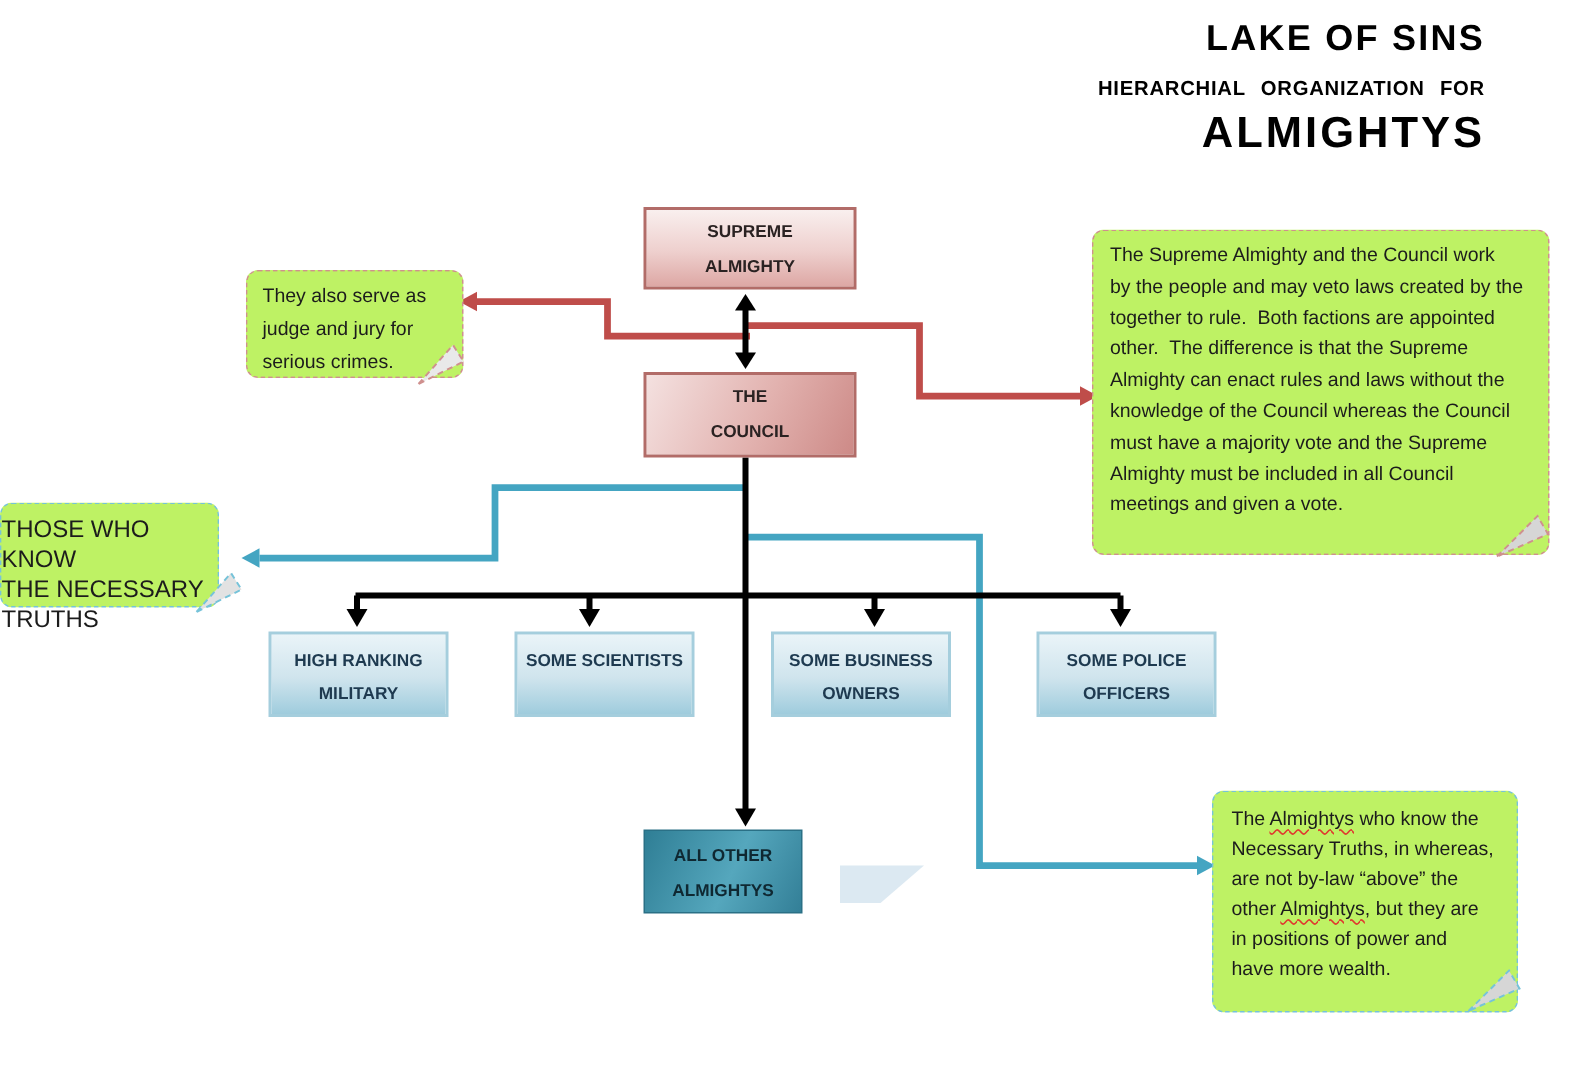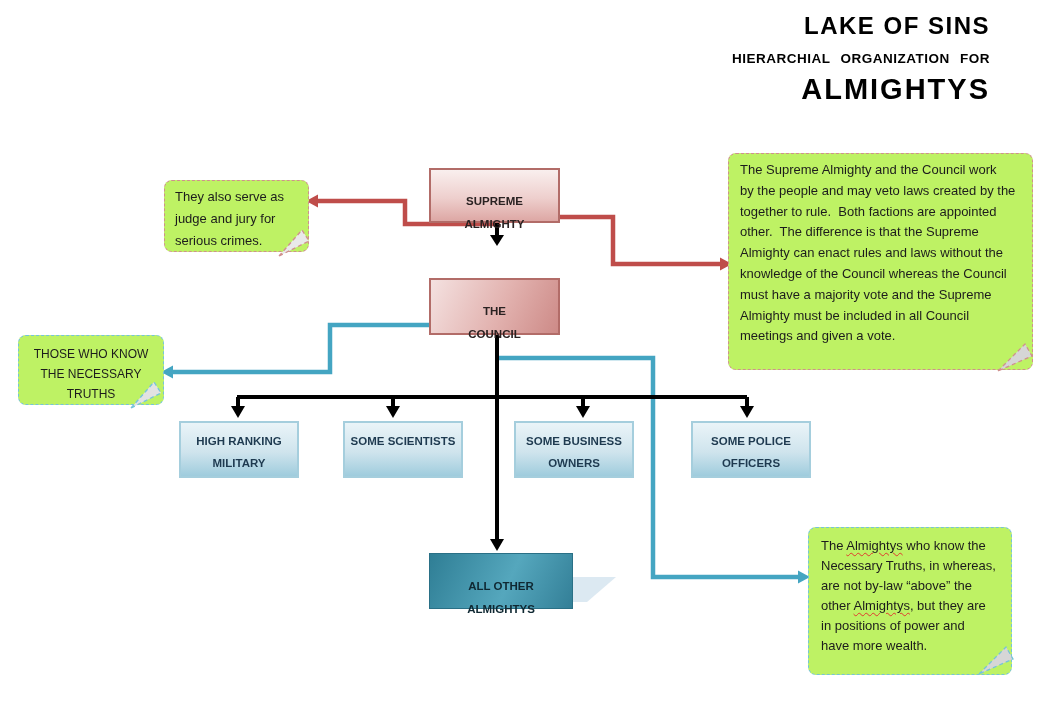--- a/index.html
+++ b/index.html
@@ -13,48 +13,47 @@
   .title-2 { font-size:13.5px; font-weight:bold; letter-spacing:0.5px; word-spacing:6px; line-height:21px; margin-top:8px; }
   .title-3 { font-size:29px; font-weight:bold; letter-spacing:2px; line-height:34px; margin-top:3px; }
 
   
   svg.connectors { position:absolute; left:0; top:0; z-index:1; pointer-events:none; }
 
   
   .box { position:absolute; z-index:2; text-align:center; font-weight:bold; box-sizing:border-box; }
   .box .ln { white-space:pre-wrap; }
   .box-pink {
-    width:131px; height:55px; font-size:11.5px; line-height:23px; padding-top:20px;
+    width:142px; height:55px; font-size:11.5px; line-height:23px; padding-top:4px;
     color:#2a2222; border:2px solid #b26c68;
     background:linear-gradient(180deg,#f9efee 0%,#eecfcd 55%,#dda7a4 100%);
-    margin-top:30px;
   }
   .box-council {
     height:57px;
     background:linear-gradient(115deg,#f4e1e0 0%,#e2b2af 55%,#cd8a87 100%);
   }
   .box-blue {
     width:120px; height:57px; font-size:11.5px; line-height:22px; padding-top:7px;
     color:#1e3a50; border:2px solid #a5cedd;
     background:linear-gradient(180deg,#eaf4f8 0%,#cfe4ed 55%,#9fccdd 100%);
   }
   .box-dark {
-    width:144px; height:56px; font-size:11.5px; line-height:23px; padding-top:21px;
+    width:106px; height:56px; font-size:11.5px; line-height:23px; padding-top:6px;
     color:#0f2832; border:1px solid #2a7086;
     background:linear-gradient(115deg,#2f7e95 0%,#55a7bd 55%,#337f97 100%);
   }
 
   
   .callout { position:absolute; z-index:2; box-sizing:border-box; border-radius:8px; background:#bef264; color:#1c1c1c; }
   .callout .ln { white-space:pre-wrap; }
   .callout-red  { border:1.5px dashed #cf908e; }
   .callout-blue { border:1.5px dashed #76c3d9; }
   .co-judge  { left:164px; top:180px; width:145px; height:72px; font-size:13px; line-height:22px; padding:5px 0 0 10px; }
   .co-rule   { left:728px; top:153px; width:305px; height:217px; font-size:13px; line-height:20.8px; padding:6px 0 0 11px; }
-  .co-truths { left:18px;  top:335px; width:146px; height:70px; font-size:12px; line-height:20px; padding-top:8px; text-align:center; }
+  .co-truths { left:0;  top:335px; width:146px; height:70px; font-size:16px; line-height:20px; padding-top:8px; }
   .co-bylaw  { left:808px; top:527px; width:204px; height:148px; font-size:13px; line-height:20px; padding:8px 0 0 12px; }
   .sq { text-decoration:underline; text-decoration-style:wavy; text-decoration-color:#e0392e; text-decoration-thickness:1px; text-underline-offset:2px; }
 
   
   .tail { position:absolute; z-index:3; pointer-events:none; }
 </style>
 </head>
 <body>
 
 <div class="title-block">

